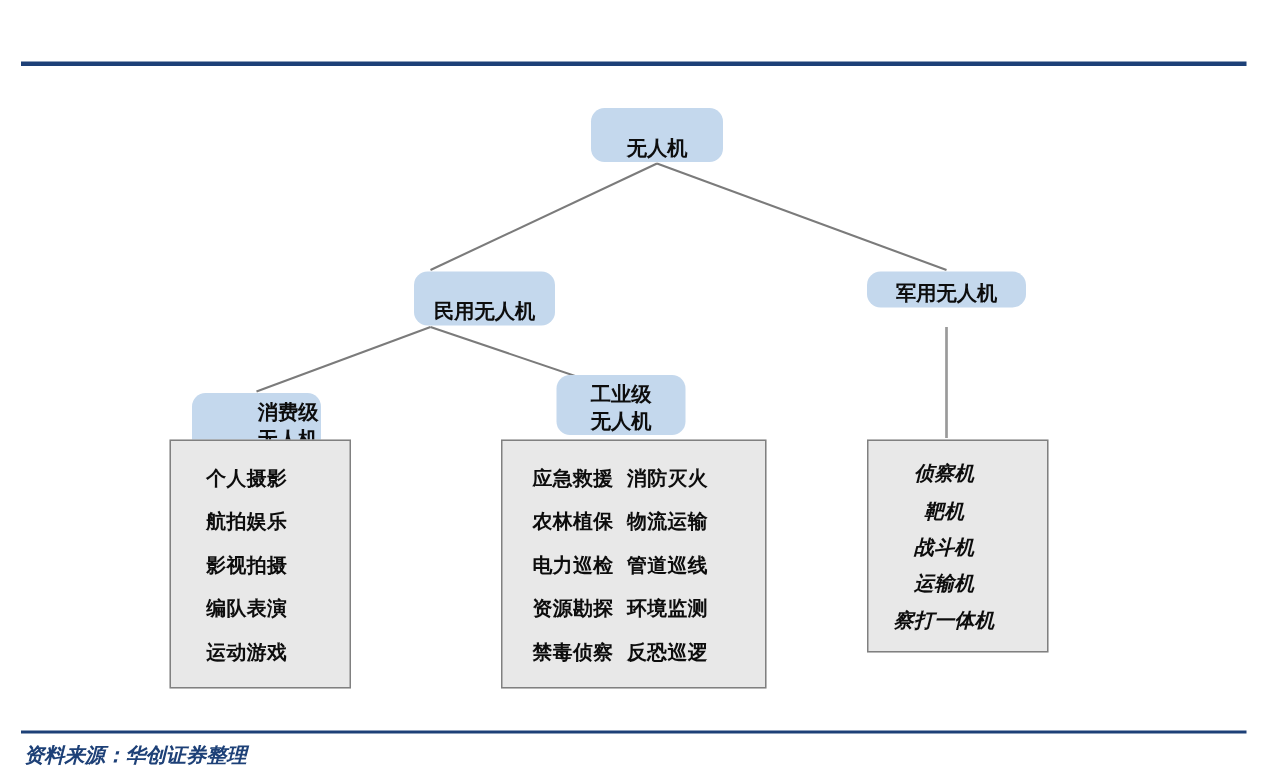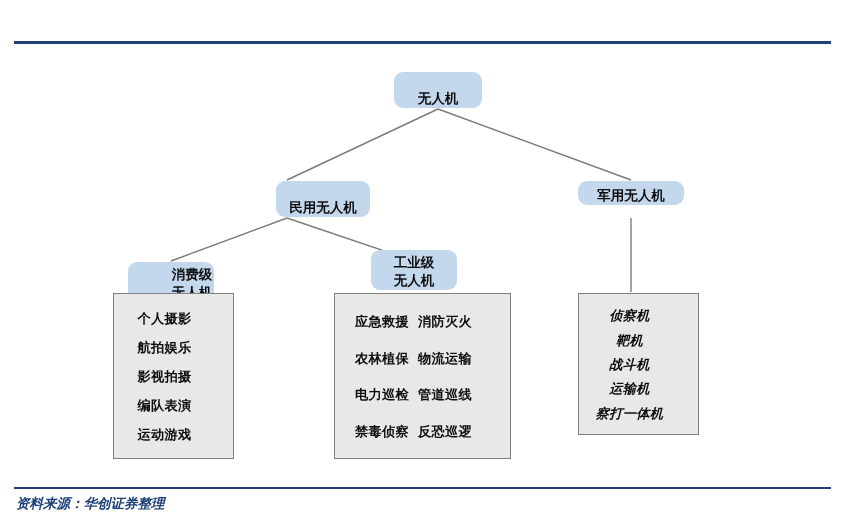--- a/index.html
+++ b/index.html
@@ -196,20 +196,24 @@
     </div>
     <div class="list-row">
       <span class="list-item">农林植保</span>
       <span class="list-item">物流运输</span>
     </div>
     <div class="list-row">
       <span class="list-item">电力巡检</span>
       <span class="list-item">管道巡线</span>
     </div>
     <div class="list-row">
+      <span class="list-item">资源勘探</span>
+      <span class="list-item">环境监测</span>
+    </div>
+    <div class="list-row">
       <span class="list-item">禁毒侦察</span>
       <span class="list-item">反恐巡逻</span>
     </div>
   </div>
 
   <div class="listbox listbox-right">
     <div class="list-item">侦察机</div>
     <div class="list-item">靶机</div>
     <div class="list-item">战斗机</div>
     <div class="list-item">运输机</div>

